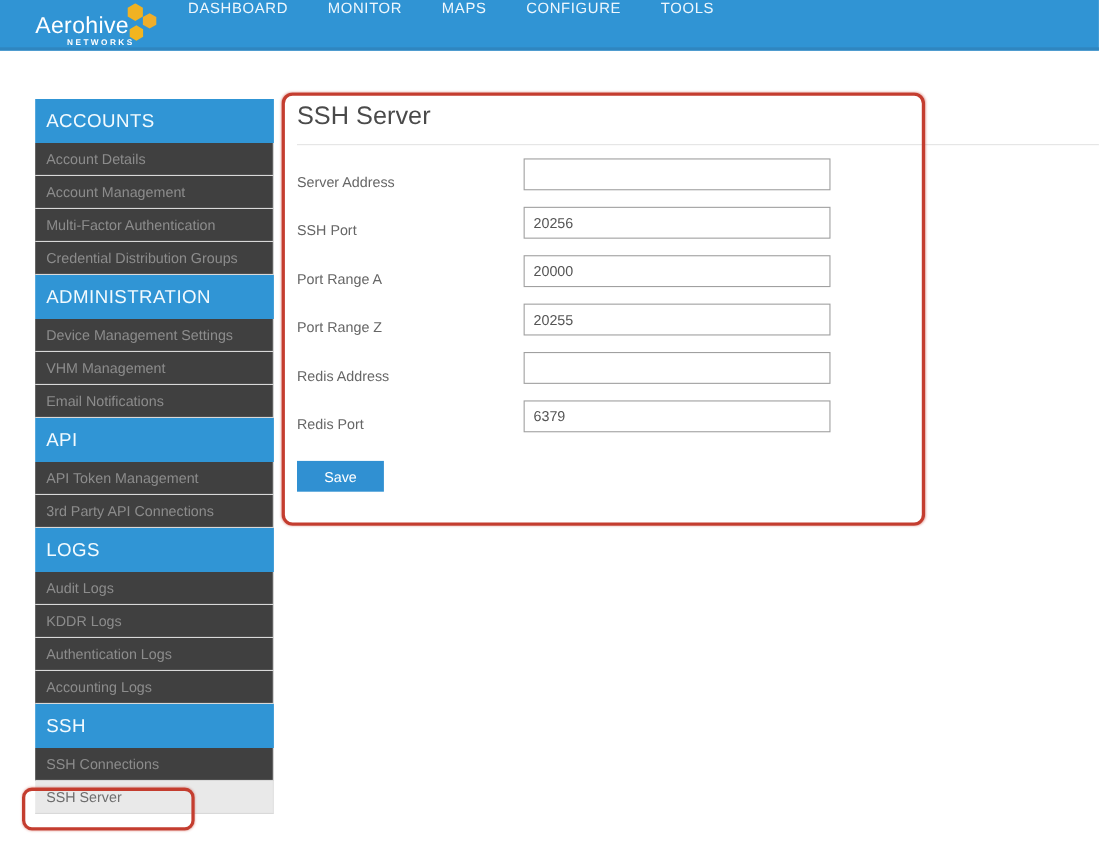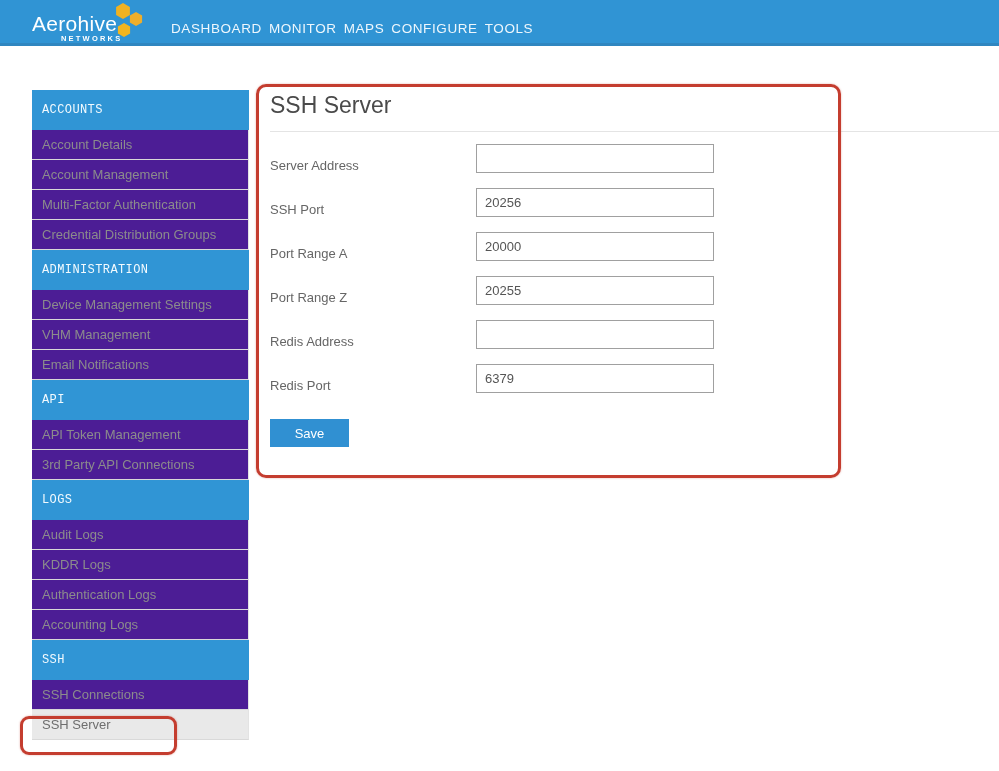--- a/index.html
+++ b/index.html
@@ -20,38 +20,37 @@
     color:#ffffff; font-size:21px; font-weight:400; letter-spacing:0.3px;
     position:absolute; left:0; top:7px;
   }
   .logo-sub {
     color:#ffffff; font-size:7.5px; letter-spacing:2.2px; font-weight:700;
     position:absolute; left:29px; top:29px;
   }
   .logo-hex { position:absolute; left:78px; top:-2px; }
   .nav {
     position:absolute; left:171px; top:0; height:57px;
-    display:flex; align-items:center; gap:7px;
+    display:flex; gap:36px;
   }
   .nav-link {
     color:#eef7fd; font-size:13.5px; letter-spacing:0.6px; cursor:pointer;
     text-decoration:none;
   }
 
   
   .sidebar { position:absolute; left:32px; top:90px; width:217px; }
   .side-sec {
     height:40px; line-height:40px; padding:0 10px;
-    background:#3095d5; color:#f2fafe; font-size:12px; letter-spacing:0.4px;
+    background:#3095d5; color:#f2fafe; font-size:17px; letter-spacing:0.4px;
     cursor:pointer;
-    font-family:Liberation Mono, monospace;
   }
   .side-item {
     height:30px; line-height:30px; padding:0 10px;
-    background:#4c1d95; color:#8c8c8c; font-size:13px;
+    background:#404040; color:#8c8c8c; font-size:13px;
     border-bottom:1px solid #d9d9d9; border-right:1px solid #e3e3e3;
     cursor:pointer; white-space:nowrap; overflow:hidden;
   }
   .side-item.active { background:#e9e9e9; color:#6e6e6e; }
 
   
   .side-annotation {
     position:absolute; left:20px; top:716px; width:157px; height:39px;
     border:3px solid #c43d2f; border-radius:9px;
     box-shadow:0 0 2px rgba(196,61,47,.45);
@@ -64,21 +63,21 @@
     font-size:23px; color:#4a4a4a; font-weight:400;
   }
   .title-divider {
     position:absolute; left:270px; top:131px; width:729px; height:1px;
     background:#e4e4e4;
   }
   .form { position:absolute; left:270px; top:144px; width:500px; }
   .frow { display:flex; align-items:flex-end; height:29px; margin-bottom:15px; }
   .flabel { width:206px; font-size:13px; color:#666666; }
   .finput {
-    width:238px; height:29px; border:1px solid #a0a0a0; background:#ffffff;
+    width:279px; height:29px; border:1px solid #a0a0a0; background:#ffffff;
     font-family:"Liberation Sans", sans-serif; font-size:13px; color:#555555;
     padding:0 8px; outline:none;
   }
   .save-btn {
     position:absolute; left:270px; top:419px; width:79px; height:28px;
     background:#3090d2; border:none; color:#ffffff; font-size:13px;
     font-family:"Liberation Sans", sans-serif; cursor:pointer;
   }
 
   

